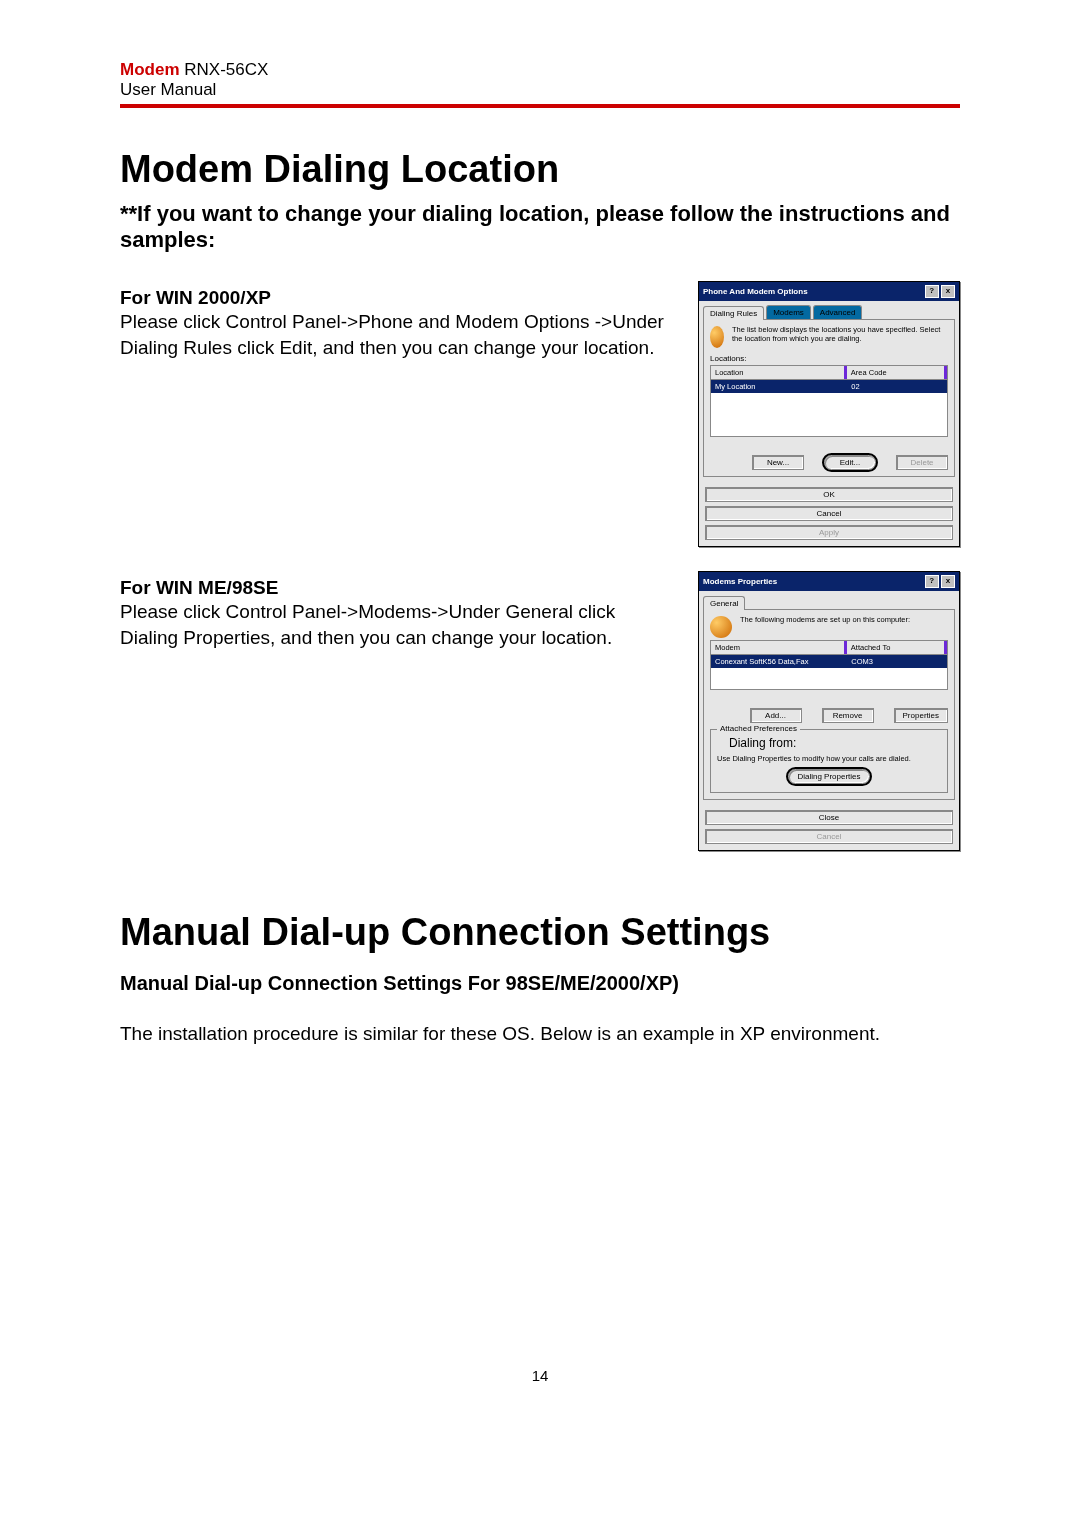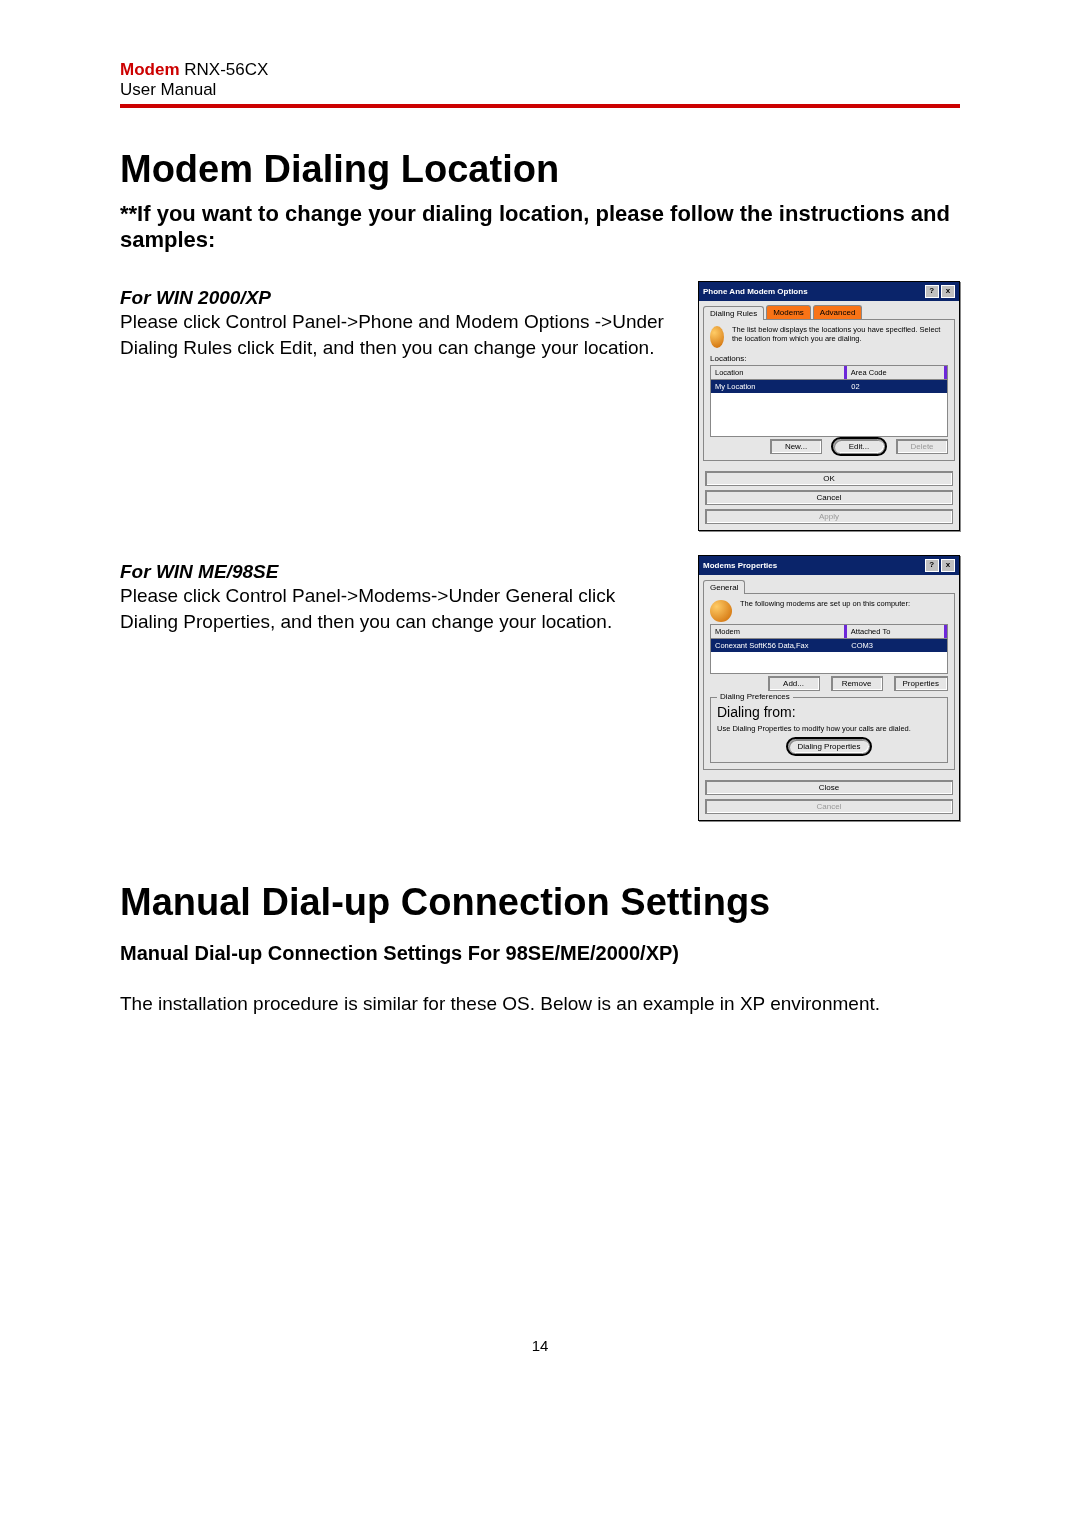--- a/index.html
+++ b/index.html
@@ -35,21 +35,20 @@
   }
   .subtitle {
     font-size: 22px;
     font-weight: bold;
     margin-bottom: 28px;
   }
   .os-title {
     font-size: 19px;
     font-weight: bold;
     margin-top: 6px;
-    font-style: italic;
   }
   .body-text {
     font-size: 19px;
     line-height: 1.35;
   }
   .block {
     display: flex;
     align-items: flex-start;
     gap: 20px;
     margin-bottom: 24px;
@@ -86,21 +85,21 @@
   .dlg .tabs {
     display: flex;
     gap: 0;
     padding: 4px 4px 0 4px;
     background: #e6e6e6;
   }
   .dlg .tab {
     border: 1px solid #888;
     border-bottom: none;
     padding: 2px 6px;
-    background: #f97316;
+    background: #0369a1;
     margin-right: 2px;
     border-radius: 3px 3px 0 0;
   }
   .dlg .tab.active { background: #e6e6e6; position: relative; top: 1px; }
   .dlg .pane {
     border: 1px solid #888;
     margin: 0 4px 4px 4px;
     padding: 6px;
     background: #e6e6e6;
   }
@@ -141,22 +140,22 @@
     background: #0a246a;
     color: #fff;
     font-size: 7.5px;
   }
   .dlg .list-row div { padding: 2px 4px; }
   .dlg .list-row .c1 { flex: 1.4; }
   .dlg .list-row .c2 { flex: 1; }
   .dlg .btn-row {
     display: flex;
     justify-content: flex-end;
-    gap: 11px;
-    margin-top: 2px;
+    gap: 20px;
+    margin-top: 18px;
   }
   .dlg .btn {
     border: 1px solid #888;
     background: #e6e6e6;
     padding: 2px 8px;
     font-size: 8px;
     min-width: 34px;
     text-align: center;
     box-shadow: 1px 1px 0 #888 inset, -1px -1px 0 #fff inset;
   }
@@ -179,21 +178,21 @@
     padding: 6px 6px 8px 6px;
     position: relative;
   }
   .dlg .groupbox .legend {
     position: absolute;
     top: -6px; left: 6px;
     background: #e6e6e6;
     padding: 0 3px;
     font-size: 8px;
   }
-  .dlg .groupbox .small-label { font-size: 14px; margin-bottom: 4px; }
+  .dlg .groupbox .small-label { font-size: 12px; margin-bottom: 4px; margin-left: 12px; }
   .dlg .groupbox .small-desc { font-size: 7.5px; margin: 4px 0; }
   .dlg .groupbox .center-btn {
     display: flex; justify-content: center; margin-top: 6px;
   }
   .h2 {
     font-size: 38px;
     font-weight: bold;
     margin: 60px 0 18px 0;
   }
   .h3 {
@@ -311,21 +310,21 @@
               <div class="c1">Conexant SoftK56 Data,Fax</div>
               <div class="c2">COM3</div>
             </div>
           </div>
           <div class="btn-row">
             <div class="btn">Add...</div>
             <div class="btn">Remove</div>
             <div class="btn">Properties</div>
           </div>
           <div class="groupbox">
-            <div class="legend">Dialing Preferences</div>
+            <div class="legend">Attached Preferences</div>
             <div class="small-label">Dialing from:</div>
             <div class="small-desc">Use Dialing Properties to modify how your calls are dialed.</div>
             <div class="center-btn">
               <div class="btn circled">Dialing Properties</div>
             </div>
           </div>
         </div>
         <div class="footer-btns">
           <div class="btn">Close</div>
           <div class="btn ghost">Cancel</div>

